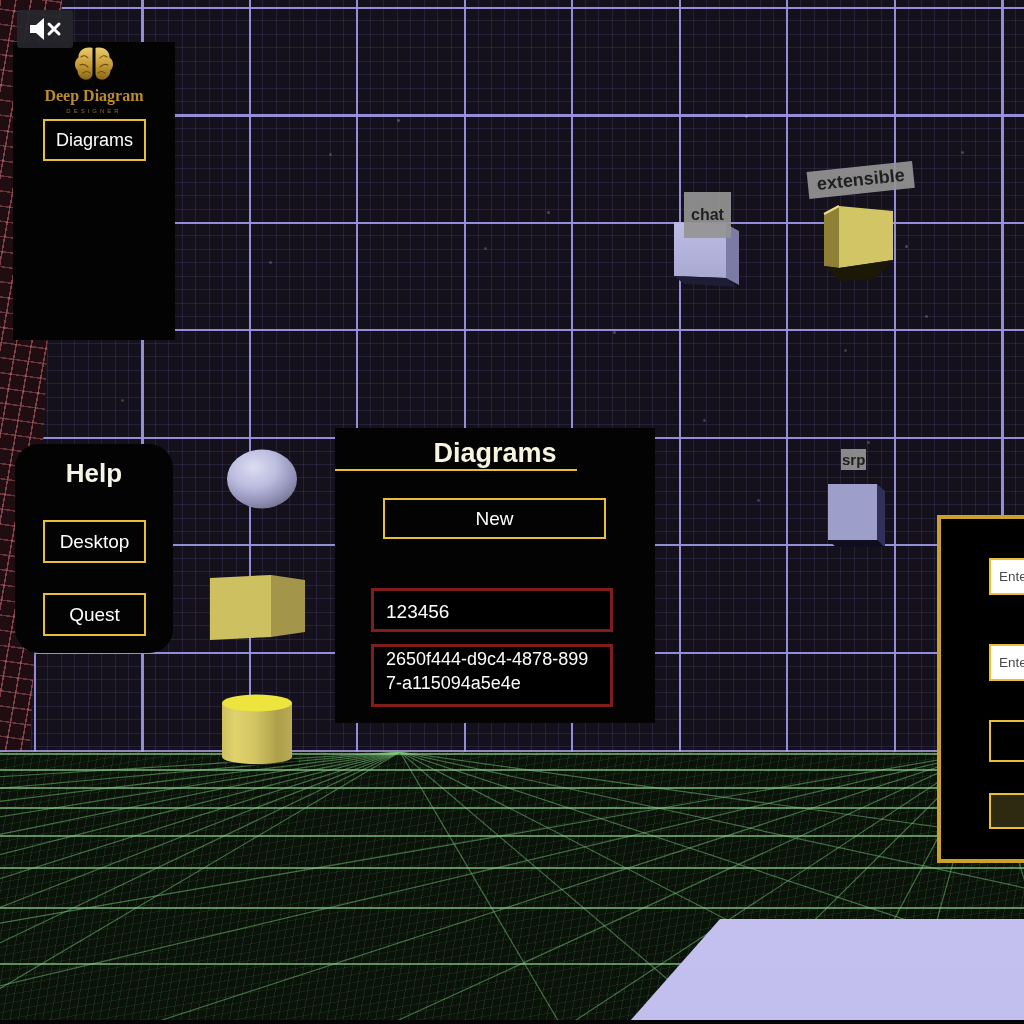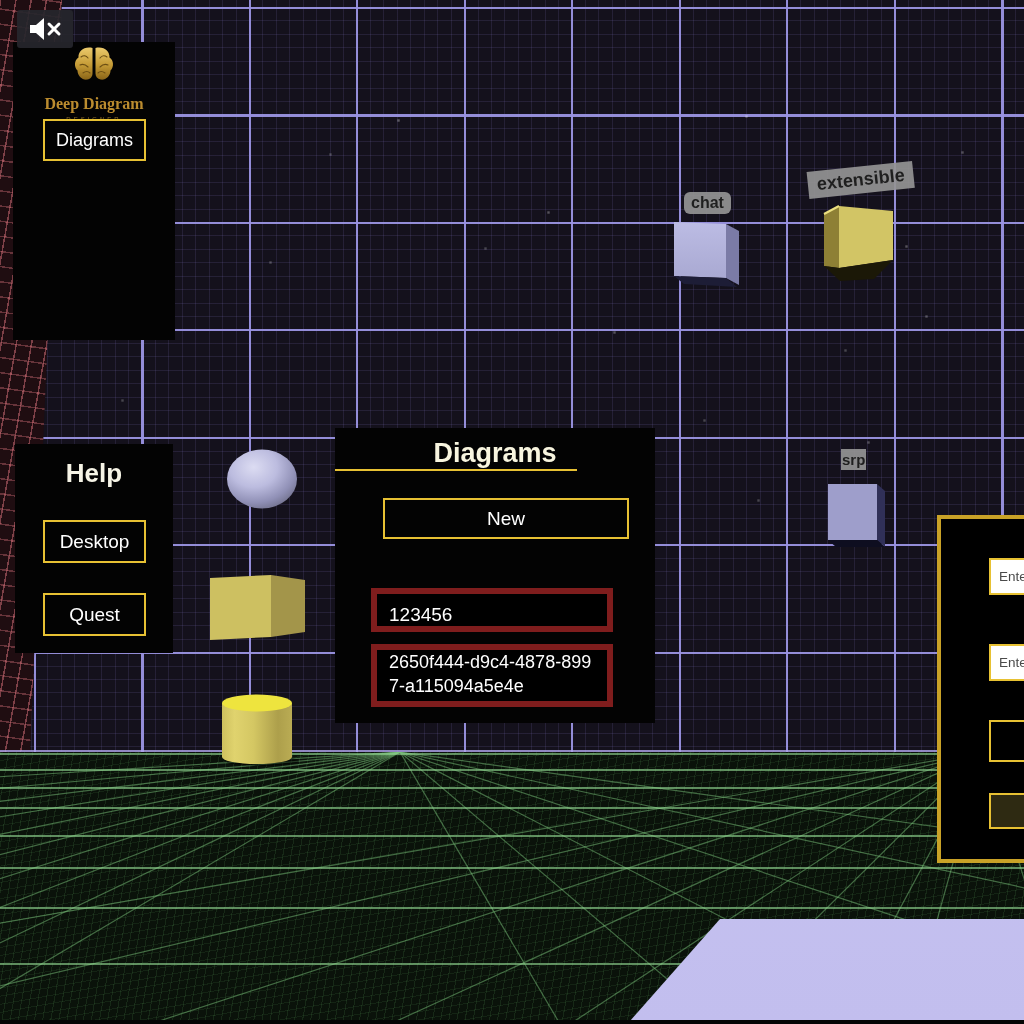--- a/index.html
+++ b/index.html
@@ -41,51 +41,51 @@
     background:rgba(175,165,235,.8);}
   #platform{position:absolute;left:0;top:0;width:1024px;height:1024px;
     clip-path:polygon(720px 919px,1024px 919px,1024px 1021px,630px 1021px);
     background:linear-gradient(180deg,#cdcaf6,#c2beee);}
   #bottom-edge{position:absolute;left:0;bottom:0;width:1024px;height:4px;background:#050505;}
   #scene-objects{position:absolute;left:0;top:0;width:1024px;height:1024px;pointer-events:none;}
 
   
   .obj-label{position:absolute;background:rgba(148,148,148,.92);color:#1f1f1f;
     font-weight:bold;white-space:nowrap;}
-  #label-chat{left:684px;top:192px;font-size:16px;padding:2px 7px;border-radius:6px;}
+  #label-chat{left:684px;top:192px;font-size:16px;padding:14px 7px;}
   #label-extensible{left:808px;top:172px;font-size:18px;padding:3px 9px;
     transform:rotate(-6deg);transform-origin:left center;}
   #label-srp{left:841px;top:449px;font-size:15px;padding:2px 1px;}
 
   
   .panel{position:absolute;background:#030303;}
   .btn-gold{position:absolute;background:transparent;border:2px solid #e7c133;color:#fff;
     display:flex;align-items:center;justify-content:center;box-sizing:border-box;cursor:pointer;}
-  .field-gold{position:absolute;background:#000;border:6px solid #7f1d1d;color:#fff;
+  .field-gold{position:absolute;background:#000;border:3px solid #7f1d1d;color:#fff;
     box-sizing:border-box;}
 
   #mute-button{position:absolute;left:17px;top:10px;width:56px;height:38px;
     background:rgba(38,38,44,.92);border-radius:3px;display:flex;align-items:center;
     justify-content:center;cursor:pointer;}
 
   #brand-panel{left:13px;top:42px;width:162px;height:298px;text-align:center;}
   #brand-logo{margin-top:3px;}
   #brand-name{color:#bb8c2f;font-family:"Liberation Serif",serif;font-weight:bold;
-    font-size:16px;margin-top:8px;}
+    font-size:16px;margin-top:0;}
   #brand-tagline{color:#8d6d2a;font-size:6px;letter-spacing:3px;margin-top:3px;}
   #brand-diagrams-btn{left:30px;top:77px;width:103px;height:42px;font-size:18px;}
 
-  #help-panel{left:15px;top:444px;width:158px;height:209px;}
+  #help-panel{left:15px;top:444px;width:158px;height:209px;border-radius:24px;}
   #help-title{margin-top:14px;text-align:center;font-size:26px;font-weight:bold;color:#f6f4e6;}
   #help-desktop-btn{left:28px;top:76px;width:103px;height:43px;font-size:19px;}
   #help-quest-btn{left:28px;top:149px;width:103px;height:43px;font-size:19px;}
 
   #diagrams-panel{left:335px;top:428px;width:320px;height:295px;}
   #diagrams-title{margin-top:10px;text-align:center;font-size:27px;font-weight:bold;color:#f8f5df;}
-  #diagrams-new-btn{left:48px;top:70px;width:246px;height:41px;font-size:19px;}
+  #diagrams-new-btn{left:48px;top:70px;width:223px;height:41px;font-size:19px;}
   #diagrams-code-field{left:36px;top:160px;width:242px;height:44px;font-size:19px;
     padding:10px 12px;}
   #diagrams-uuid-field{left:36px;top:216px;width:242px;height:63px;font-size:18px;
     padding:0 12px;line-height:1.35;word-break:break-all;}
   #diagrams-next-field{left:36px;top:290px;width:242px;height:6px;border:none;
     border-top:2px solid #e7c133;background:transparent;}
 
   #form-panel{left:937px;top:515px;width:160px;height:348px;background:#000;
     border:4px solid #c9a227;box-sizing:border-box;}
   .form-input{position:absolute;left:48px;width:130px;height:37px;background:#fff;

